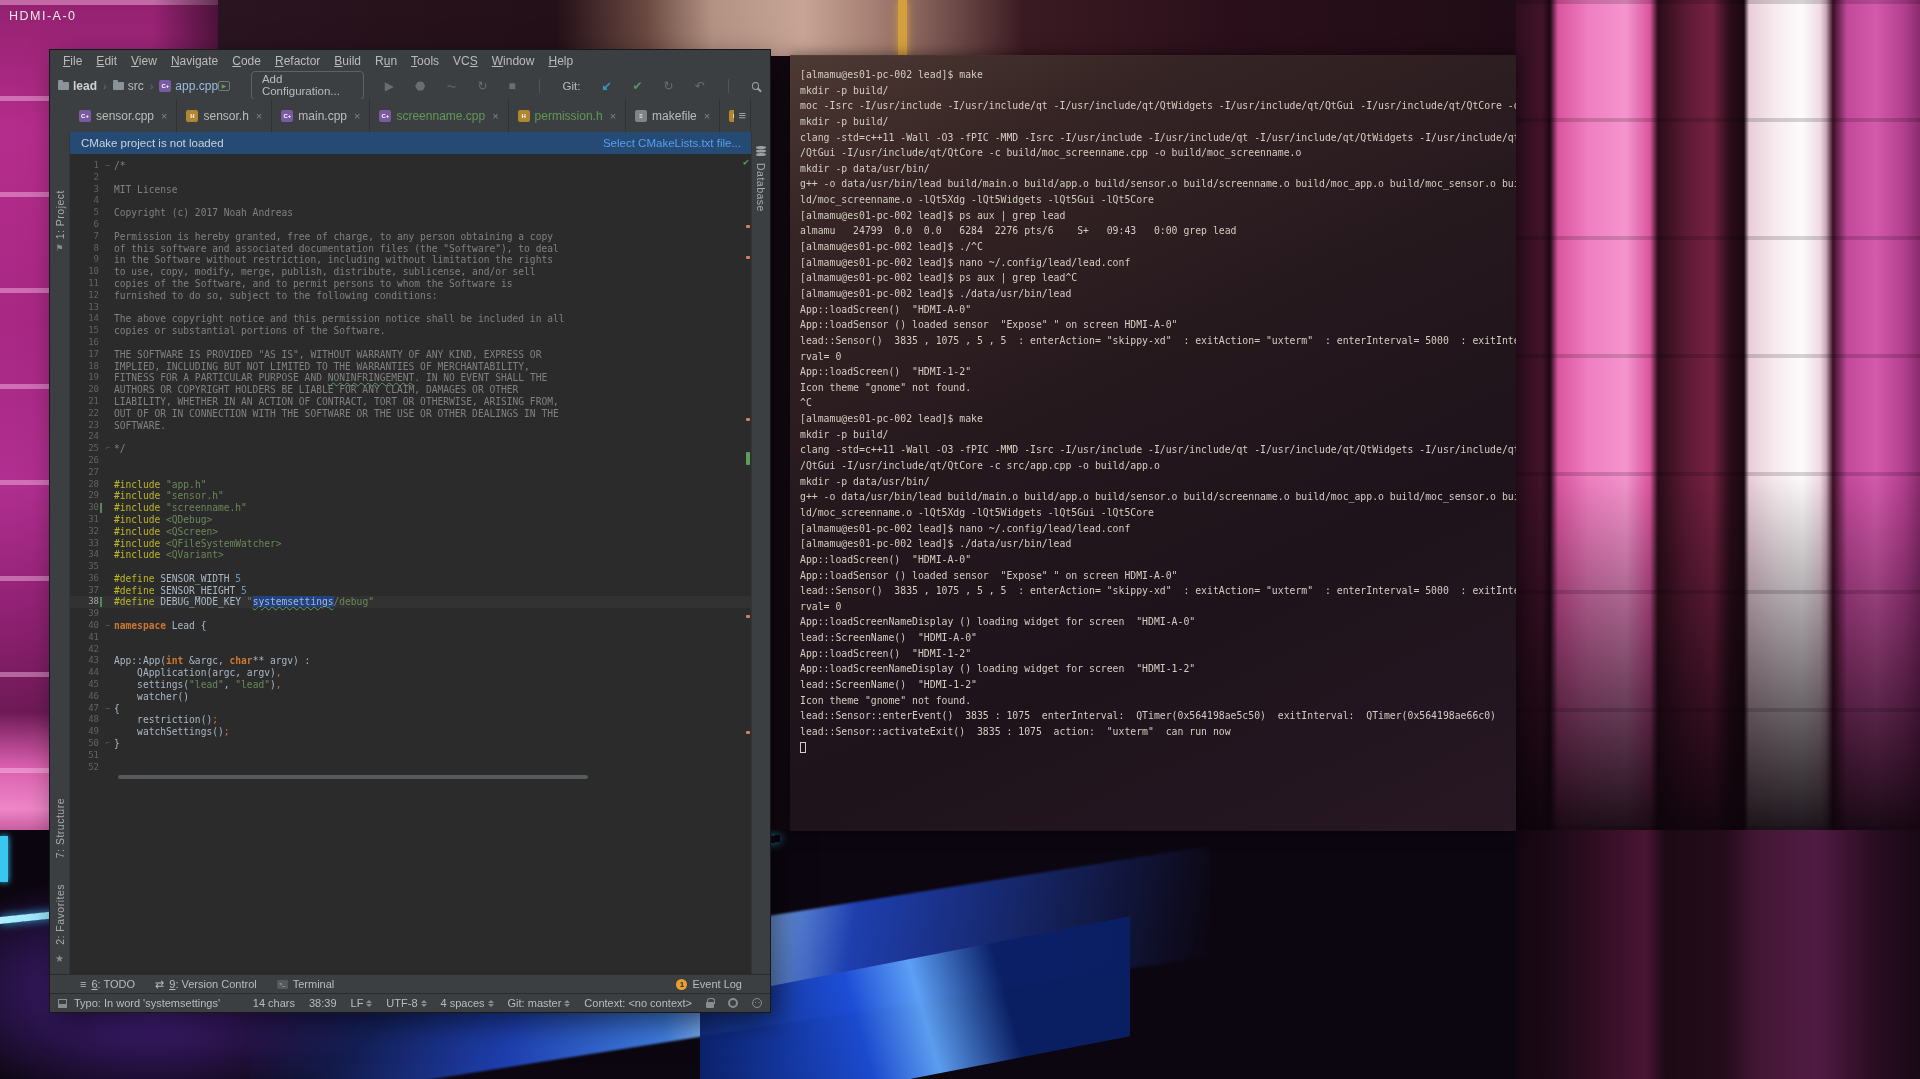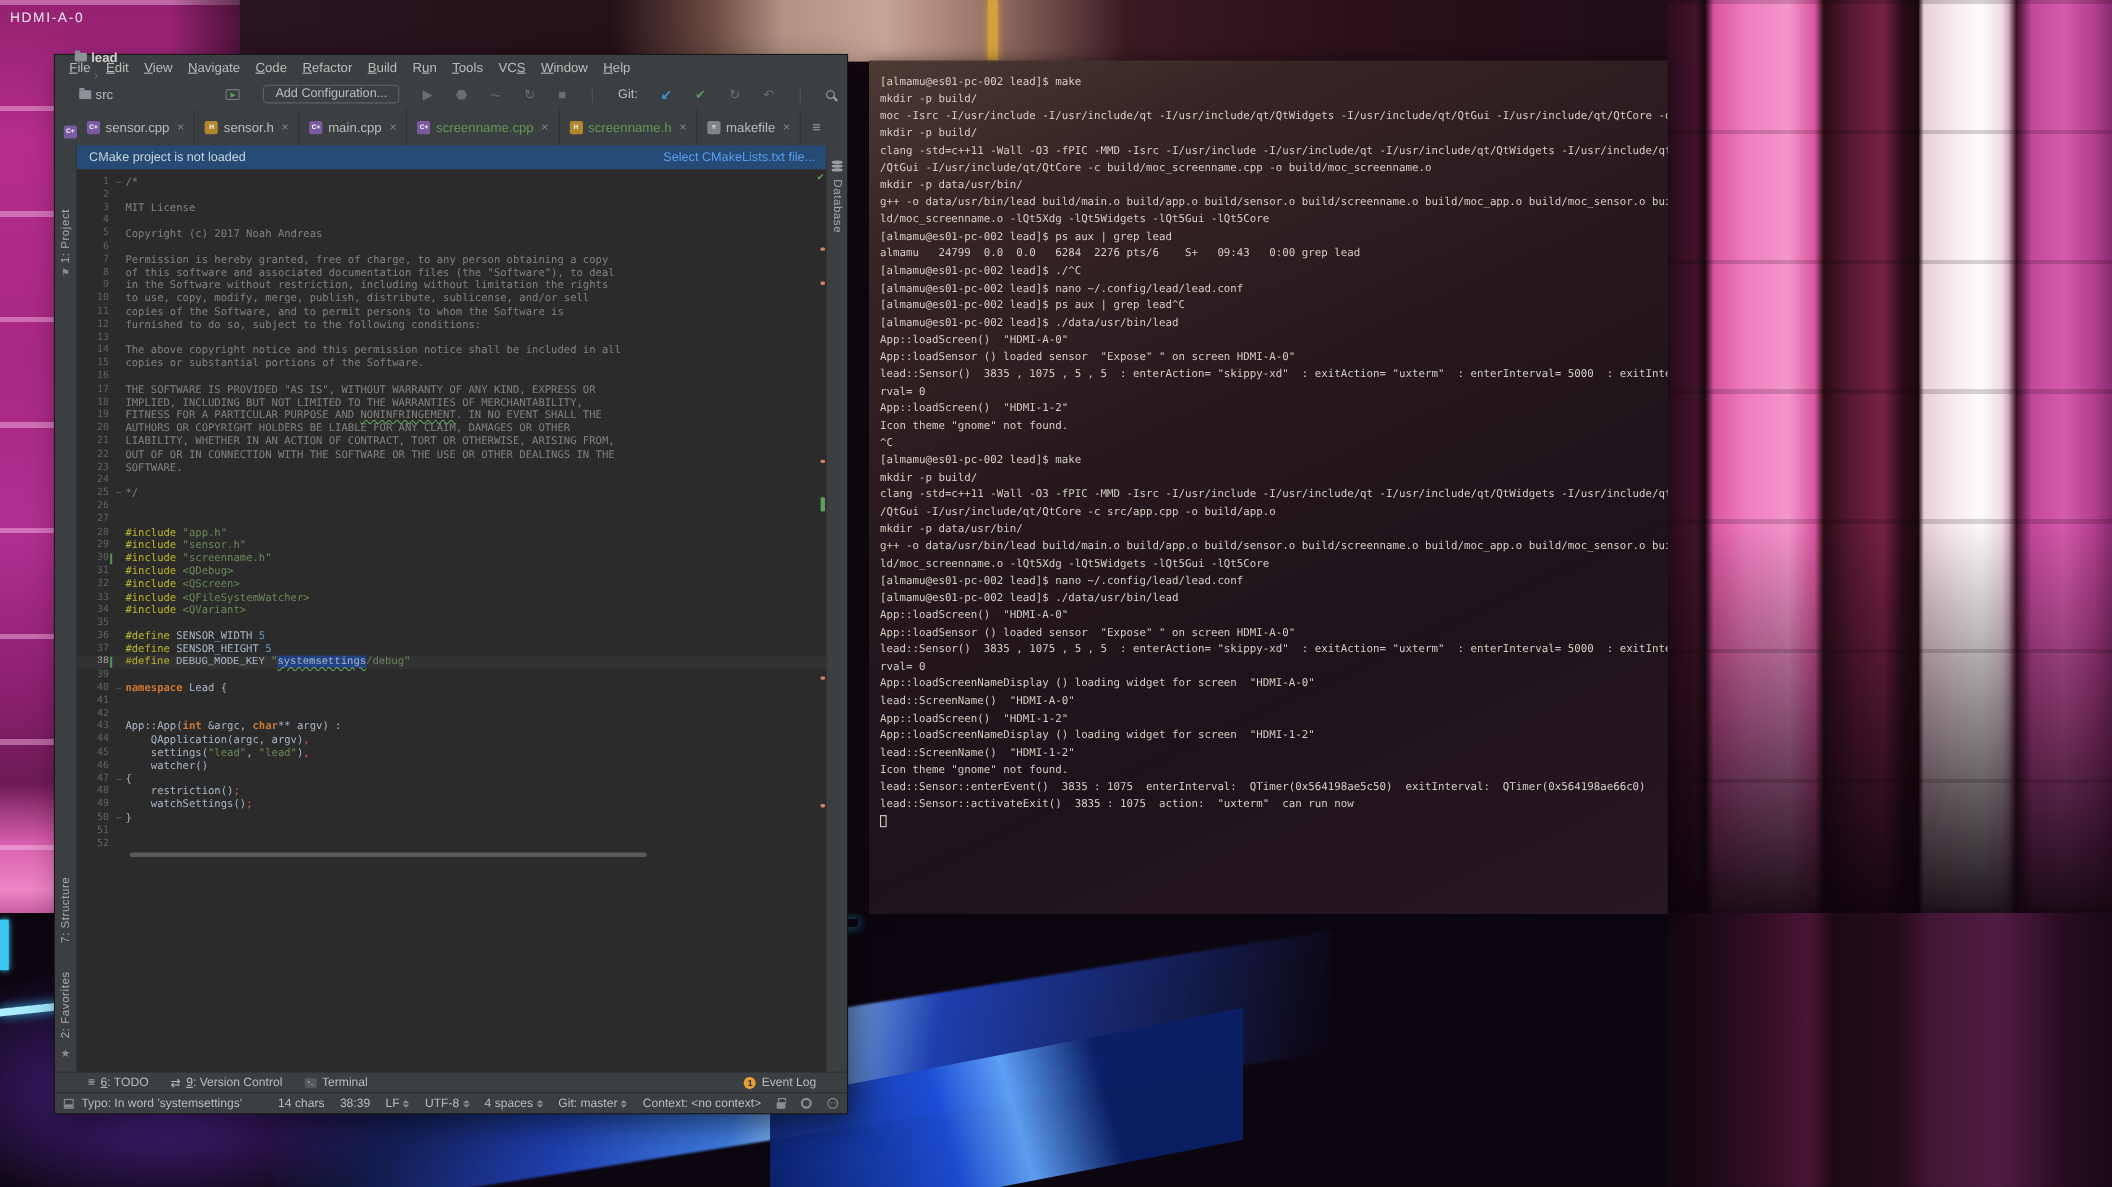--- a/index.html
+++ b/index.html
@@ -40,21 +40,21 @@
 
   
   .ide { position:absolute; left:50px; top:50px; width:720px; height:962px; background:#3c3f41;
     display:flex; flex-direction:column; box-shadow:0 0 0 1px #17181a, 8px 10px 28px rgba(0,0,0,.55); font-size:12px; color:#bbbbbb; }
 
   .menubar { height:22px; display:flex; align-items:center; padding-left:6px; flex:0 0 auto; }
   .mi { padding:0 7px; font-size:12px; color:#bbbbbb; }
   .mi u { text-decoration:underline; }
 
   .toolbar { height:27px; display:flex; align-items:center; padding:0 8px; flex:0 0 auto; }
-  .crumbs { display:flex; align-items:center; gap:4px;flex-direction:column; }
+  .crumbs { display:flex; align-items:center; gap:4px; }
   .crumb { display:flex; align-items:center; gap:4px; }
   .crumb-sep { color:#6e7173; margin:0 2px; font-size:11px; }
   .ico-folder { width:11px; height:8px; background:#av; background:#8a9399; border-radius:1px; position:relative; }
   .ico-folder::before { content:""; position:absolute; left:0; top:-2px; width:5px; height:2px; background:#8a9399; border-radius:1px 1px 0 0; }
   .ftag { display:inline-flex; width:12px; height:12px; border-radius:2px; font-size:6px; font-weight:bold; color:#fff; align-items:center; justify-content:center; }
   .ftag.cpp { background:#7a5aa0; }
   .ftag.h { background:#b0862f; }
   .ftag.file { background:#7f8487; }
   .crumb-lead { font-weight:bold; color:#d2d2d2; }
   .crumb-src { color:#bbbbbb; }
@@ -75,21 +75,21 @@
   .tab { display:flex; align-items:center; gap:5px; padding:0 9px; border-right:1px solid #323232; font-size:12px; color:#bbbbbb; white-space:nowrap; }
   .tab.vcs-added { color:#629755; }
   .tab-close { color:#7f8486; font-size:11px; margin-left:2px; }
   .tab-more { position:absolute; right:2px; top:0; bottom:0; display:flex; align-items:center; background:#3c3f41; padding:0 4px; color:#9da0a2; font-size:13px; }
 
   .banner { height:22px; background:#254a73; display:flex; align-items:center; padding:0 11px; font-size:11.5px; color:#c8d3e0; flex:0 0 auto; }
   .banner-link { margin-left:auto; color:#5a9df0; }
 
   .editor { flex:1; background:#2b2b2b; position:relative; overflow:hidden; padding-top:6px; font-family:"DejaVu Sans Mono",monospace; }
   .ln-row { display:flex; height:11.8px; line-height:11.8px; white-space:pre; font-size:9.6px; }
-  .ln-row.cur { background:#323232;font-family:Liberation Mono, monospace; }
+  .ln-row.cur { background:#323232; }
   .g { width:32px; text-align:right; color:#606366; font-size:9px; padding-right:3px; position:relative; flex:0 0 auto; }
   .ln-row.cur .g { color:#a4a3a3; }
   .g.chg::after { content:""; position:absolute; right:0; top:1px; bottom:1px; width:2px; background:#548a54; }
   .fold { width:12px; flex:0 0 auto; color:#606366; font-size:8px; text-align:center; }
   .code { flex:1; color:#a9b7c6; }
   .tk-c { color:#808080; }
   .tk-m { color:#bbb529; }
   .tk-s { color:#6a8759; }
   .tk-k { color:#cc7832; font-weight:bold; }
   .tk-n { color:#6897bb; }
@@ -229,21 +229,21 @@
           <span>main.cpp</span>
           <span class="tab-close">×</span>
         </div>
         <div class="tab vcs-added">
           <span class="ftag cpp">C+</span>
           <span>screenname.cpp</span>
           <span class="tab-close">×</span>
         </div>
         <div class="tab vcs-added">
           <span class="ftag h">H</span>
-          <span>screenname.h</span>
+          <span>permission.h</span>
           <span class="tab-close">×</span>
         </div>
         <div class="tab">
           <span class="ftag file">≡</span>
           <span>makefile</span>
           <span class="tab-close">×</span>
         </div>
         <div class="tab">
           <span class="ftag h">H</span>
         </div>

